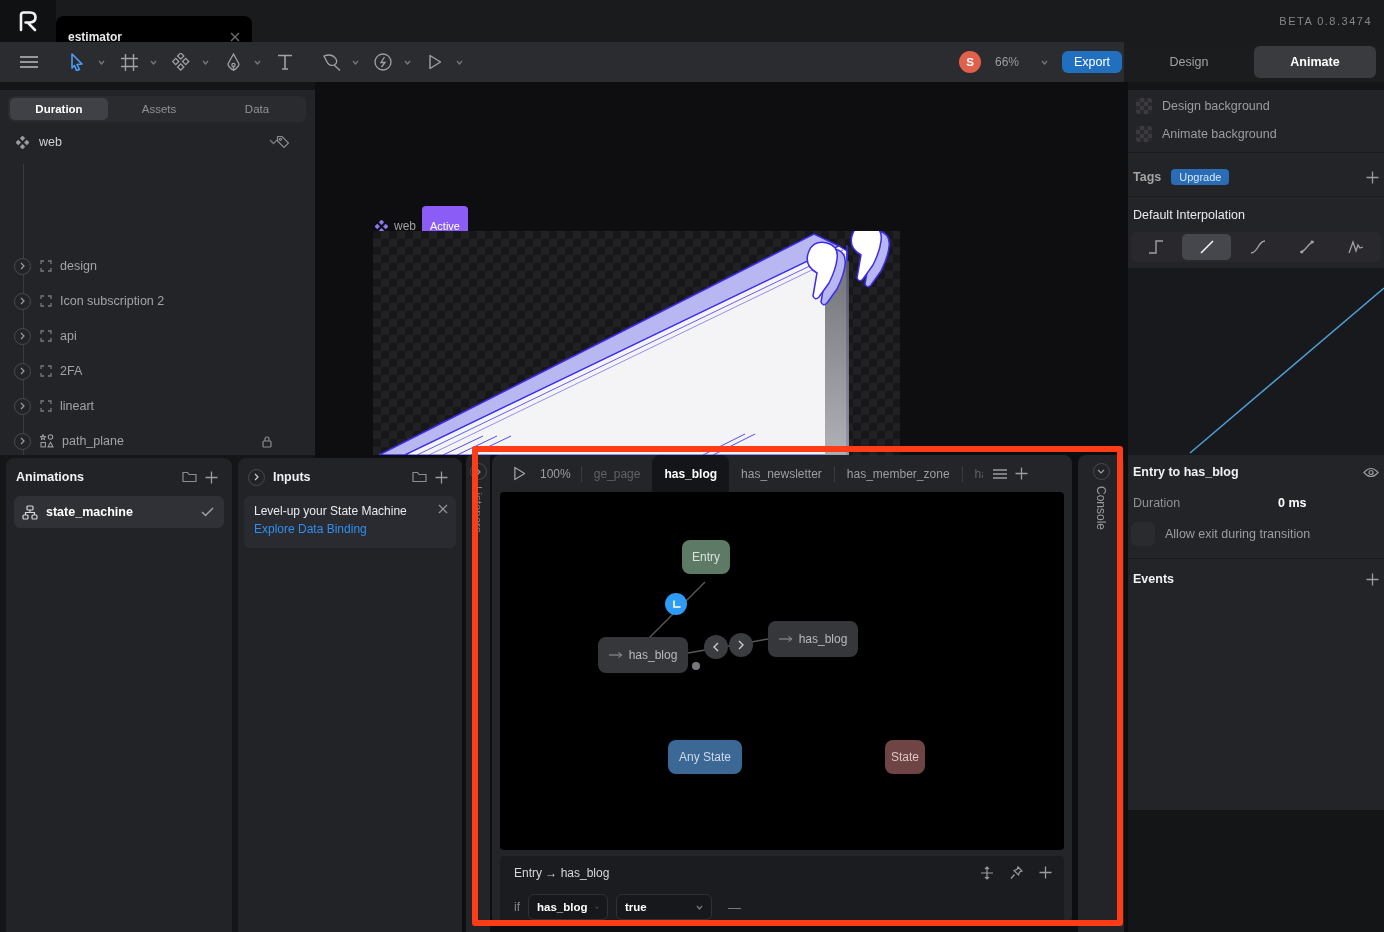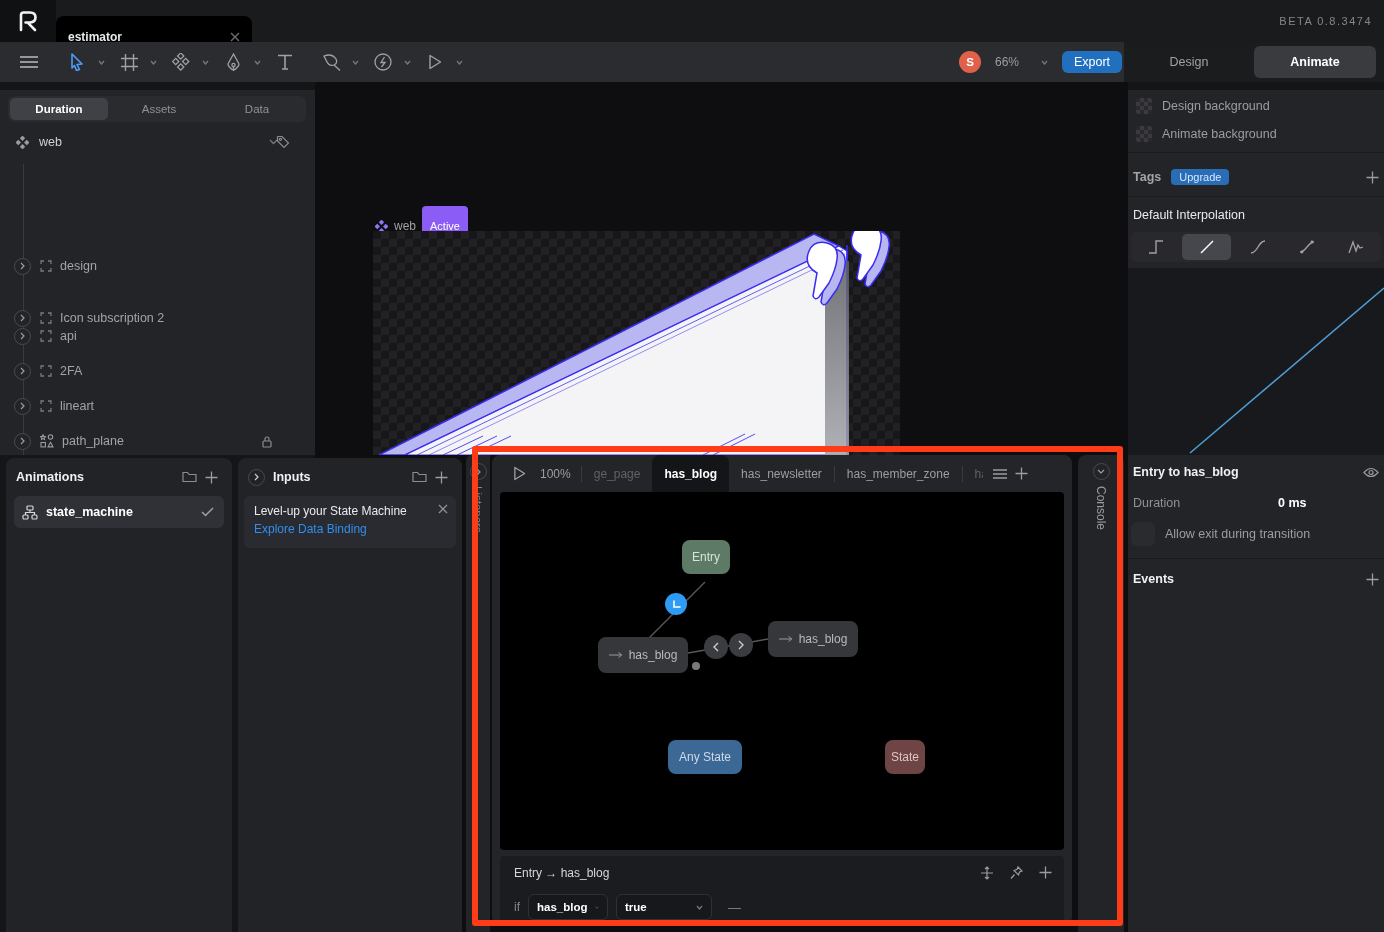--- a/index.html
+++ b/index.html
@@ -82,21 +82,21 @@
   #cond-title-row .t { color:#d6d7d9; font-size:12px; }
   #cond-title-row .icons { margin-left:auto; display:flex; gap:16px; }
   #cond-row { position:absolute; left:14px; top:38px; display:flex; align-items:center; gap:8px; }
   #cond-row .if { color:#85878b; font-size:12px; }
   .dd { height:26px; background:#17181b; border:1px solid #303136; border-radius:6px; display:flex; align-items:center; padding:0 8px; gap:8px; cursor:pointer; }
   .dd .v { color:#fff; font-size:11.5px; font-weight:bold; }
   #console-strip { left:1078px; top:455px; width:46px; height:477px; background:#232428; border-radius:8px 8px 0 0; }
   #console-strip .vtxt { font-size:12px; color:#9b9da1; }
 
   
-  #rpanel { left:1128px; top:90px; width:256px; height:842px; background:#232428; }
+  #rpanel { left:1128px; top:90px; width:256px; height:720px; background:#232428; }
   .rrow { position:absolute; left:8px; display:flex; align-items:center; gap:10px; color:#9b9da1; font-size:12.5px; }
   .swatch { width:16px; height:16px; border-radius:3px; background-color:#2a2a2e;
     background-image:linear-gradient(45deg,#3a3a3f 25%,transparent 25%,transparent 75%,#3a3a3f 75%),
                      linear-gradient(45deg,#3a3a3f 25%,transparent 25%,transparent 75%,#3a3a3f 75%);
     background-size:8px 8px; background-position:0 0,4px 4px; }
   .rdiv { position:absolute; left:0; width:256px; height:1px; background:#1a1b1d; }
   #tags-row { position:absolute; left:5px; top:70px; width:246px; height:34px; display:flex; align-items:center; }
   #tags-row .t { color:#a3a3a3; font-size:12.5px; font-weight:bold; }
   #upgrade-badge { background:#2a6cb5; color:#d4e8ff; font-size:11px; padding:2px 8px; border-radius:4px; margin-left:10px; cursor:pointer; }
   #interp-title { position:absolute; left:5px; top:118px; color:#e9eaec; font-size:12.5px; }
@@ -330,21 +330,21 @@
             <path d="M1 1 L4 4 L1 7" fill="none" stroke="#9a9ca0" stroke-width="1.2"></path>
           </svg>
         </span>
       <span class="gicon">
           <svg width="12" height="12" viewBox="0 0 12 12" fill="none" stroke="#77797d" stroke-width="1.3">
             <path d="M1 4 V1 H4 M8 1 H11 V4 M11 8 V11 H8 M4 11 H1 V8"></path>
           </svg>
         </span>
       <span>design</span>
     </div>
-    <div class="hrow" style="top:216px">
+    <div class="hrow" style="top:199px">
       <span class="expander">
           <svg width="5" height="8" viewBox="0 0 5 8">
             <path d="M1 1 L4 4 L1 7" fill="none" stroke="#9a9ca0" stroke-width="1.2"></path>
           </svg>
         </span>
       <span class="gicon">
           <svg width="12" height="12" viewBox="0 0 12 12" fill="none" stroke="#77797d" stroke-width="1.3">
             <path d="M1 4 V1 H4 M8 1 H11 V4 M11 8 V11 H8 M4 11 H1 V8"></path>
           </svg>
         </span>

